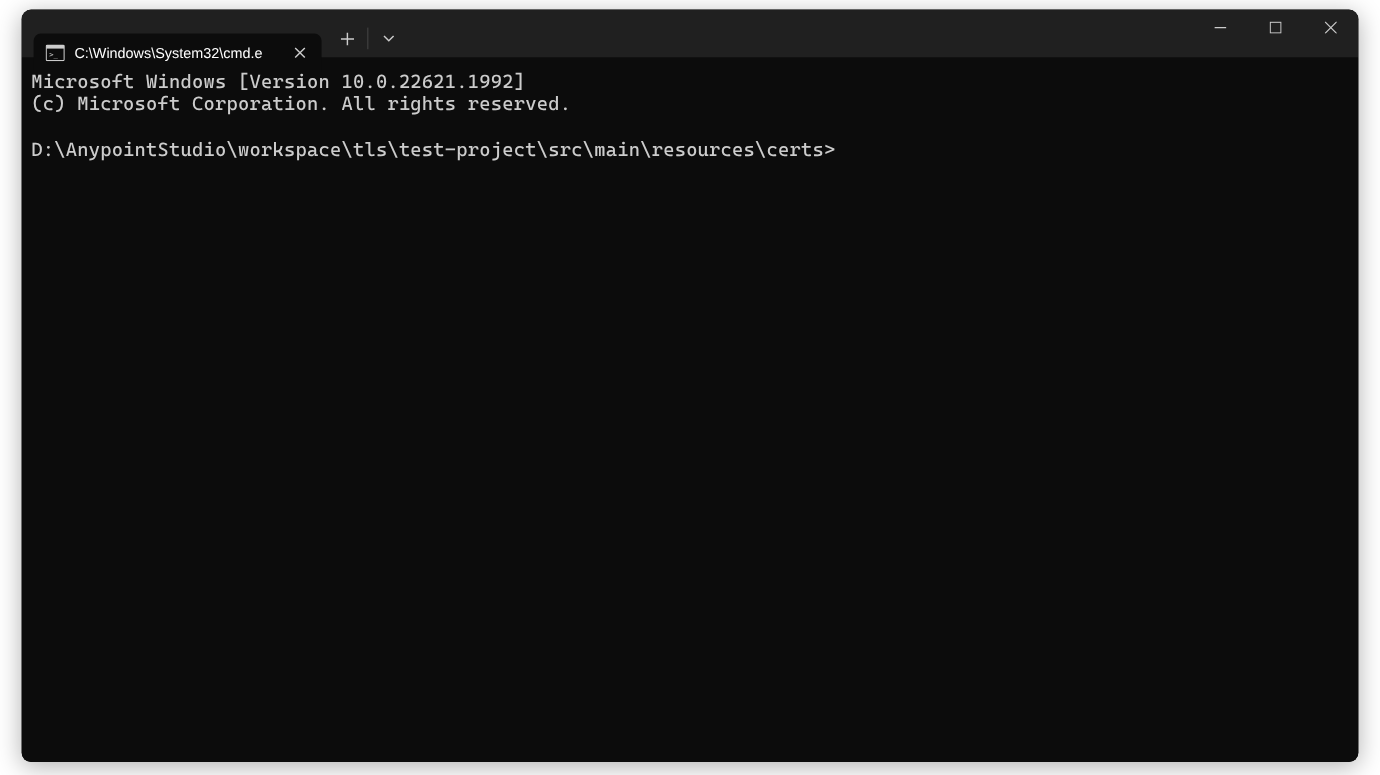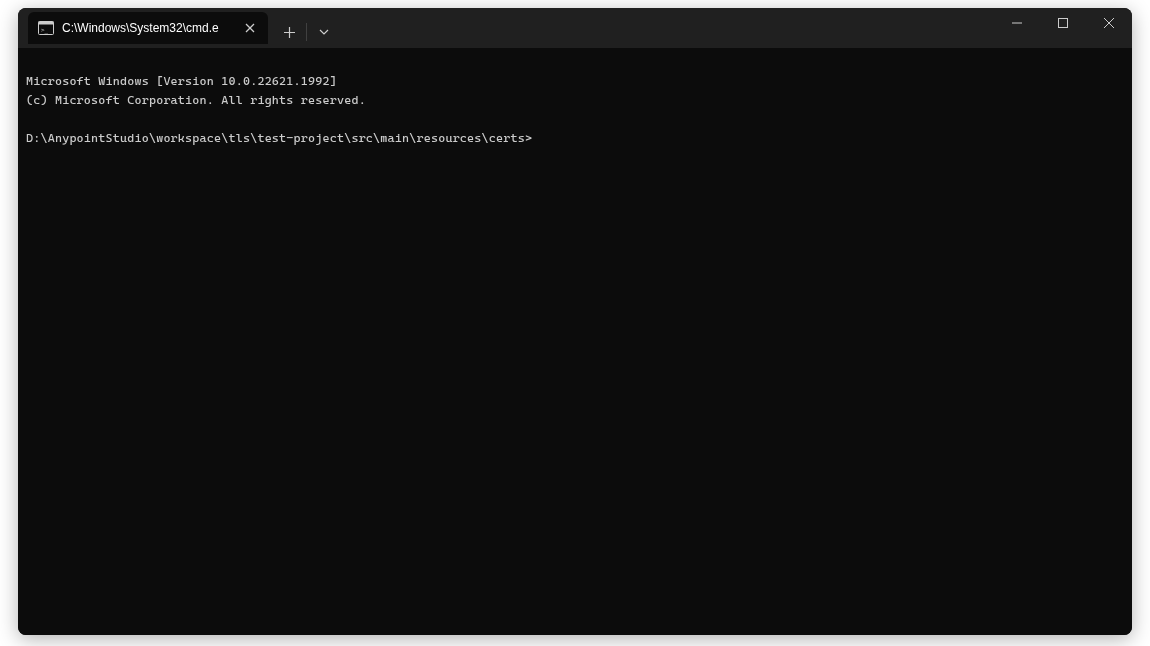--- a/index.html
+++ b/index.html
@@ -39,21 +39,21 @@
       display: flex;
       align-items: stretch;
       padding-left: 10px;
     }
     .tab {
       display: flex;
       align-items: center;
       background: #0c0c0c;
       border-top-left-radius: 6px;
       border-top-right-radius: 6px;
-      margin-top: 4px;
+      margin-top: 20px;
       padding: 0 10px 0 10px;
       height: 32px;
       width: 240px;
       gap: 8px;
       position: relative;
     }
     .tab-icon {
       width: 16px;
       height: 14px;
       flex-shrink: 0;
@@ -121,23 +121,23 @@
       height: 30px;
       display: flex;
       align-items: center;
       justify-content: center;
       color: #cccccc;
       cursor: pointer;
     }
     .terminal {
       flex: 1;
       background: #0c0c0c;
-      padding: 24px 8px;
+      padding: 10px 8px;
       font-family: "Cascadia Mono", "Consolas", monospace;
-      font-size: 12px;
+      font-size: 16px;
       line-height: 19px;
       color: #cccccc;
       overflow: auto;
       white-space: pre;
       font-weight: 500;
       letter-spacing: 0.2px;
     }
     .prompt-line {
       display: inline;
     }

